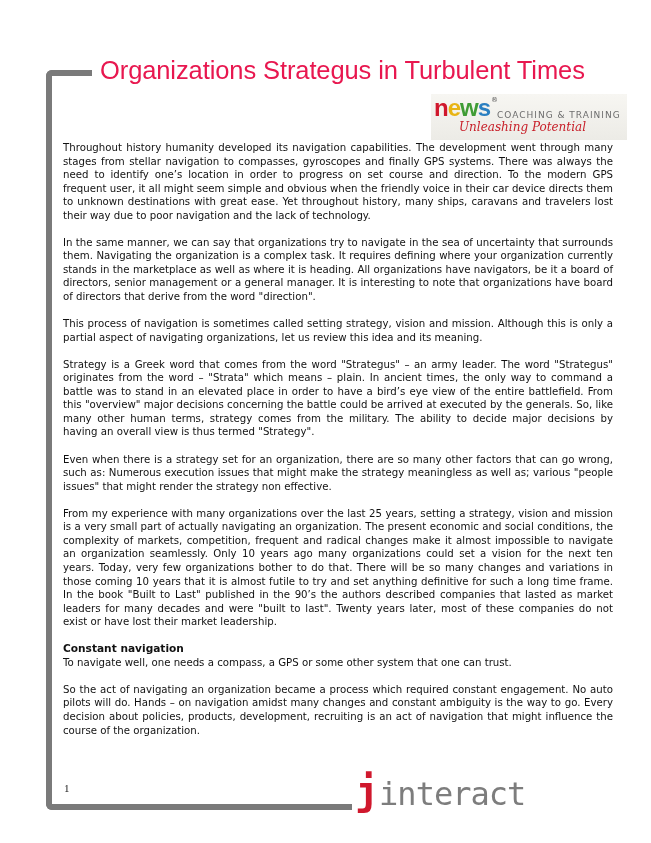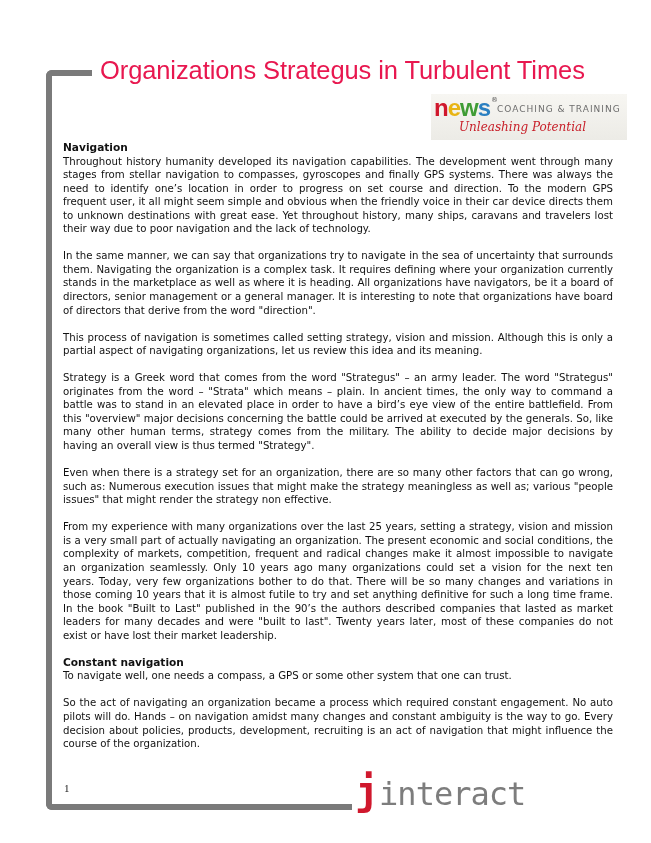--- a/index.html
+++ b/index.html
@@ -5,21 +5,21 @@
   html, body { margin: 0; padding: 0; background: #ffffff; }
   body { width: 651px; height: 843px; position: relative; overflow: hidden; font-family: "DejaVu Sans", sans-serif; }
   .frame-top { position: absolute; left: 46px; top: 70px; width: 46px; height: 6px; background: #7a7a7a; border-top-left-radius: 10px; }
   .frame-left { position: absolute; left: 46px; top: 70px; width: 6px; height: 740px; background: #7a7a7a; border-top-left-radius: 10px; border-bottom-left-radius: 10px; }
   .frame-bottom { position: absolute; left: 46px; top: 804px; width: 306px; height: 6px; background: #7a7a7a; border-bottom-left-radius: 10px; }
   .title { position: absolute; left: 100px; top: 56px; font-family: "Liberation Sans", sans-serif; font-size: 25.5px; color: #e8174f; white-space: nowrap; letter-spacing: -0.1px; }
   .logo { position: absolute; left: 391px; top: 94px; width: 196px; height: 46px; background: linear-gradient(180deg,#f7f6f2,#ecebe6); margin-left: 40px; }
   .logo .n { position: absolute; left: 3px; top: 2px; font-family: "Liberation Sans", sans-serif; font-weight: bold; font-size: 24px; letter-spacing: -1px; line-height: 24px; }
   .logo .n span { display: inline-block; }
   .logo .reg { position: absolute; left: 60px; top: 2px; font-size: 7px; color: #555; }
-  .logo .ct { position: absolute; left: 66px; top: 10px; font-family: "DejaVu Sans", sans-serif; font-size: 9px; letter-spacing: 1px; color: #6d6d6d; white-space: nowrap; }
+  .logo .ct { position: absolute; left: 66px; top: 16px; font-family: "DejaVu Sans", sans-serif; font-size: 9px; letter-spacing: 1px; color: #6d6d6d; white-space: nowrap; }
   .logo .up { position: absolute; left: 28px; top: 26px; font-family: "DejaVu Serif", serif; font-style: italic; font-size: 12px; color: #c8202a; white-space: nowrap; }
   .content { position: absolute; left: 63px; top: 141px; width: 550px; font-family: "DejaVu Sans", sans-serif; font-size: 10.2px; line-height: 13.55px; color: #111; }
   .content h3 { margin: 0; font-size: 10.6px; font-weight: bold; line-height: 13.55px; }
   .content p { margin: 0 0 13.55px 0; text-align: justify; }
   .pagenum { position: absolute; left: 64px; top: 782px; font-family: "Liberation Serif", serif; font-size: 11px; color: #222; }
   .brand { position: absolute; left: 355px; top: 768px; height: 44px; }
   .brand .j { font-family: "DejaVu Sans Mono", monospace; font-size: 40px; color: #d0182d; font-weight: bold; }
   .brand .rest { font-family: "DejaVu Sans Mono", monospace; font-size: 32px; color: #7d7d7d; letter-spacing: -1px; }
 </style>
 </head>
@@ -35,21 +35,20 @@
   <div class="n">
     <span style="color:#d0182d">n</span><span style="color:#e8b414">e</span><span style="color:#3f9c35">w</span><span style="color:#2a7fc1">s</span>
   </div>
   <span class="reg">®</span>
   <span class="ct">COACHING &amp; TRAINING</span>
   <span class="up">Unleashing Potential</span>
 </div>
 
 <div class="content">
   <section>
-    <h3>Navigation</h3>
     <p>Throughout history humanity developed its navigation capabilities. The development went through many stages from stellar navigation to compasses, gyroscopes and finally GPS systems. There was always the need to identify one’s location in order to progress on set course and direction. To the modern GPS frequent user, it all might seem simple and obvious when the friendly voice in their car device directs them to unknown destinations with great ease. Yet throughout history, many ships, caravans and travelers lost their way due to poor navigation and the lack of technology.</p>
     <p>In the same manner, we can say that organizations try to navigate in the sea of uncertainty that surrounds them. Navigating the organization is a complex task. It requires defining where your organization currently stands in the marketplace as well as where it is heading. All organizations have navigators, be it a board of directors, senior management or a general manager. It is interesting to note that organizations have board of directors that derive from the word "direction".</p>
   </section>
   <section>
     <p>This process of navigation is sometimes called setting strategy, vision and mission.  Although this is only a partial aspect of navigating organizations, let us review this idea and its meaning.</p>
     <p>Strategy is a Greek word that comes from the word "Strategus" – an army leader. The word "Strategus" originates from the word – "Strata" which means – plain. In ancient times, the only way to command a battle was to stand in an elevated place in order to have a bird’s eye view of the entire battlefield. From this "overview" major decisions concerning the battle could be arrived at executed by the generals. So, like many other human terms, strategy comes from the military. The ability to decide major decisions by having an overall view is thus termed "Strategy".</p>
     <p>Even when there is a strategy set for an organization, there are so many other factors that can go wrong, such as: Numerous execution issues that might make the strategy meaningless as well as; various "people issues" that might render the strategy non effective.</p>
     <p>From my experience with many organizations over the last 25 years, setting a strategy, vision and mission is a very small part of actually navigating an organization. The present economic and social conditions, the complexity of markets, competition, frequent and radical changes make it almost impossible to navigate an organization seamlessly. Only 10 years ago many organizations could set a vision for the next ten years. Today, very few organizations bother to do that. There will be so many changes and variations in those coming 10 years that it is almost futile to try and set anything definitive for such a long time frame. In the book "Built to Last" published in the 90’s the authors described companies that lasted as market leaders for many decades and were "built to last". Twenty years later, most of these companies do not exist or have lost their market leadership.</p>
   </section>
   <section>

